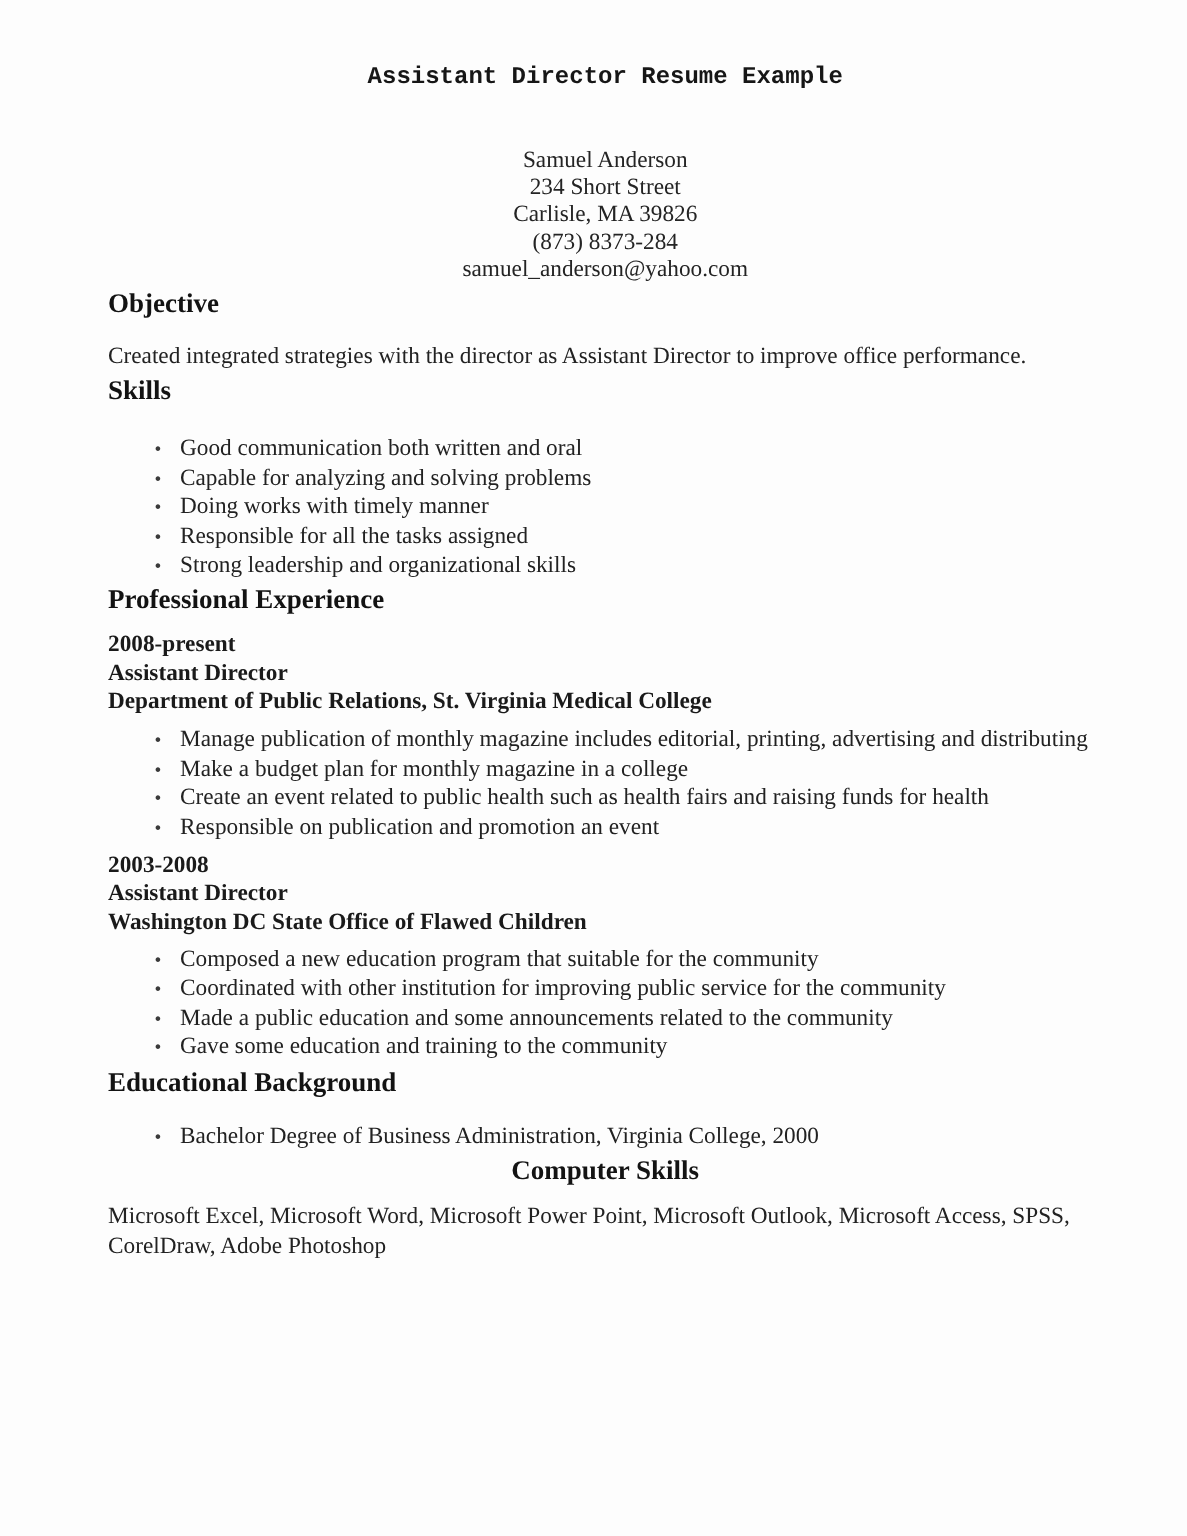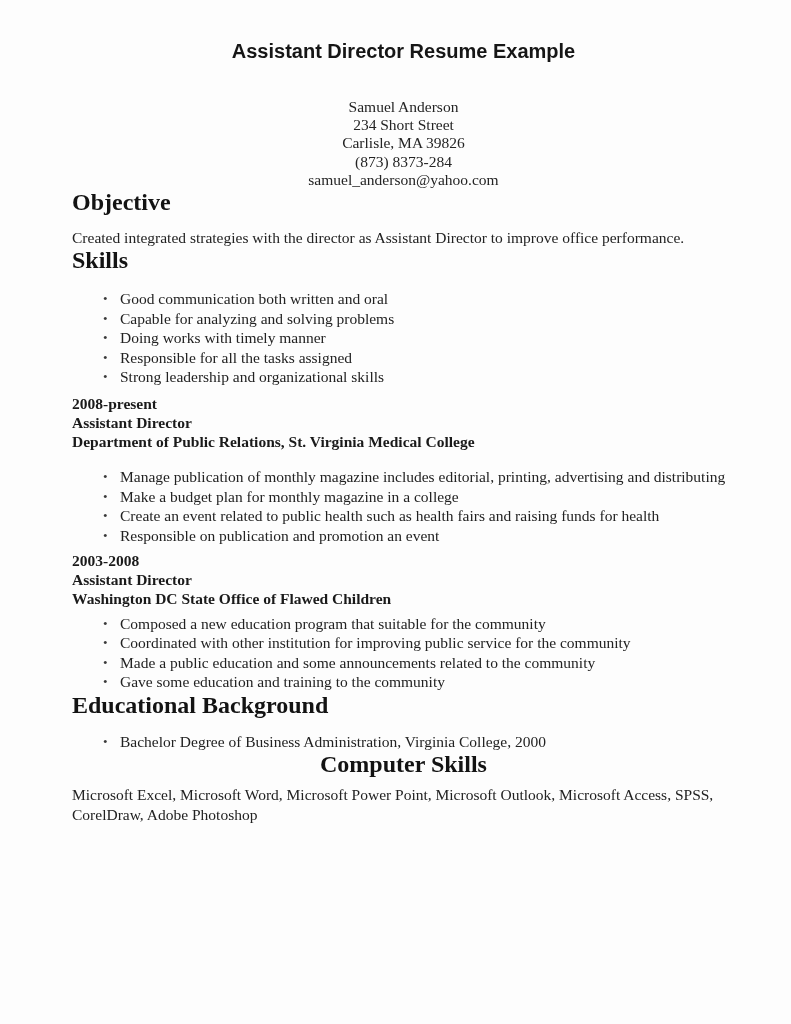--- a/index.html
+++ b/index.html
@@ -13,38 +13,38 @@
     min-height: 1024px;
     box-sizing: border-box;
     background: #fdfdfd;
     color: #222;
     font-family: "Liberation Serif", "DejaVu Serif", serif;
     font-size: 15.5px;
     padding: 40px 56px 30px 72px;
   }
   .doc-title {
     margin: 0;
-    font-family: Liberation Sans, sans-serif;
+    font-family: Liberation Mono, monospace;
     font-weight: bold;
-    font-size: 20px;
+    font-size: 16px;
     line-height: 23px;
     text-align: center;
     color: #161616;
   }
   .contact {
     margin-top: 35px;
     text-align: center;
     line-height: 18.2px;
     color: #242424;
   }
   h2.section-heading {
     margin: 0;
     font-family: "Liberation Serif", "DejaVu Serif", serif;
     font-weight: bold;
-    font-size: 24px;
+    font-size: 18px;
     line-height: 26px;
     color: #131313;
   }
   .mt-objective   { margin-top: 19px; }
   .mt-skills      { margin-top: 15px; }
   .mt-experience  { margin-top: 17px; }
   .mt-education   { margin-top: 16px; }
   .mt-computer    { margin-top: 20px; text-align: center; }
   p.body-text {
     margin: 13px 0 0 0;
@@ -63,21 +63,21 @@
     position: relative;
   }
   ul.bullet-list li::before {
     content: "\2022";
     position: absolute;
     left: -17px;
     top: 0;
     font-size: 13px;
     color: #3a3a3a;
   }
-  ul.job-bullets { margin-top: 16px; }
+  ul.job-bullets { margin-top: 6px; }
   ul.job2-bullets { margin-top: 6px; }
   ul.edu-list { margin-top: 14px; }
   .job-header {
     margin-top: 8px;
     font-weight: bold;
     line-height: 19px;
     color: #1a1a1a;
   }
   .job-header.job2 { margin-top: 6px; }
 </style>
@@ -101,20 +101,21 @@
 
   <h2 class="section-heading mt-skills">Skills</h2>
   <ul class="bullet-list">
     <li>Good communication both written and oral</li>
     <li>Capable for analyzing and solving problems</li>
     <li>Doing works with timely manner</li>
     <li>Responsible for all the tasks assigned</li>
     <li>Strong leadership and organizational skills</li>
   </ul>
 
+  <h2 class="section-heading mt-experience">Professional Experience</h2>
 
   <div class="job-header">
     <div>2008-present</div>
     <div>Assistant Director</div>
     <div>Department of Public Relations, St. Virginia Medical College</div>
   </div>
   <ul class="bullet-list job-bullets">
     <li>Manage publication of monthly magazine includes editorial, printing, advertising and distributing</li>
     <li>Make a budget plan for monthly magazine in a college</li>
     <li>Create an event related to public health such as health fairs and raising funds for health</li>

